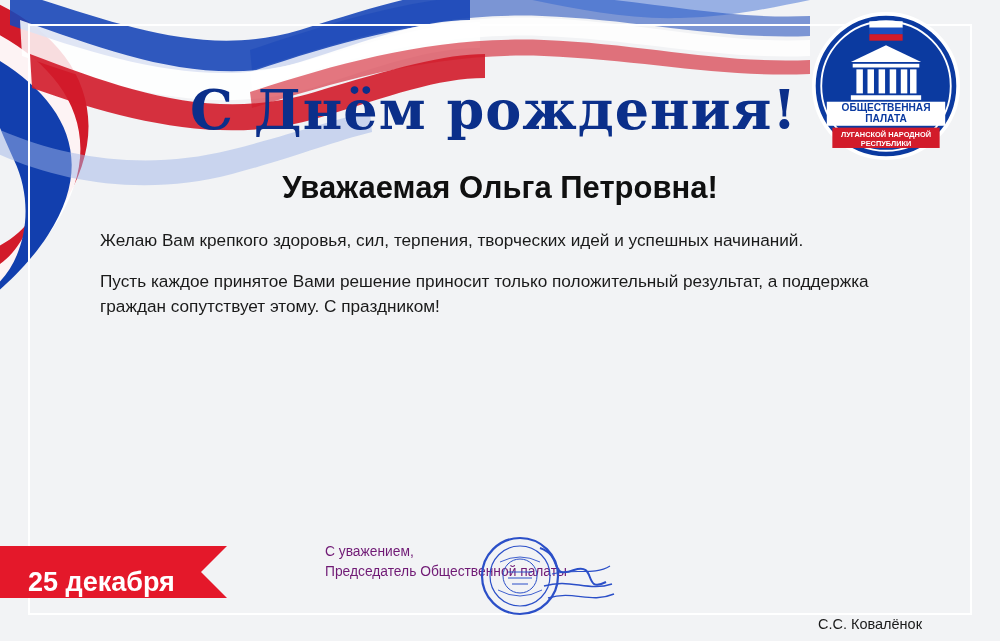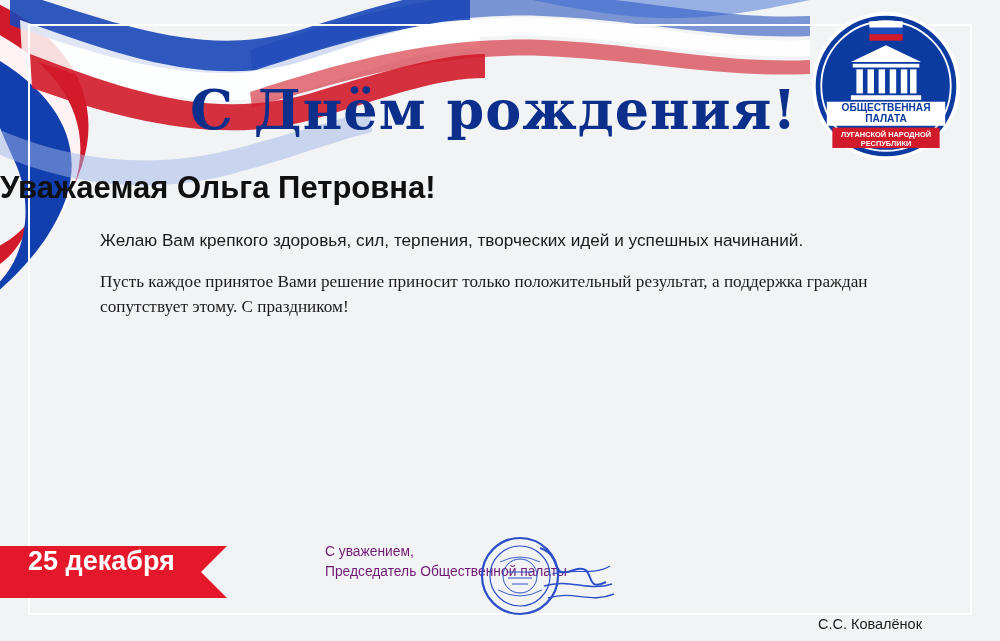--- a/index.html
+++ b/index.html
@@ -40,48 +40,48 @@
     font-family: "DejaVu Serif", serif;
     font-weight: 700;
     font-size: 54px;
     color: #0b2f8a;
     letter-spacing: 1px;
     white-space: nowrap;
   }
   .recipient {
     position: absolute;
     left: 0; right: 0; top: 170px;
-    text-align: left;
+    text-align: center;
     font-size: 31px;
     font-weight: bold;
     color: #101010;
   }
 
   
   .body-text {
     position: absolute;
     left: 100px; right: 90px; top: 228px;
     font-size: 17.2px;
     line-height: 25px;
     color: #1a1a1a;
   }
   .body-text p { margin-bottom: 20px; }
-  .body-text p:last-child { margin-bottom: 0; font-family: Liberation Serif, serif; }
+  .body-text p:last-child { margin-bottom: 0; }
 
   
   .date-banner {
     position: absolute;
     left: 0; top: 546px;
     height: 52px;
     background: #e4182a;
     color: #ffffff;
     font-size: 27px;
     font-weight: bold;
     display: flex;
-    align-items: flex-start;
+    align-items: flex-end;
     padding: 0 26px 0 28px;
     z-index: 6;
   }
   .date-banner .tail {
     position: absolute;
     right: -26px; top: 0;
     width: 0; height: 0;
     border-top: 26px solid #e4182a;
     border-bottom: 26px solid #e4182a;
     border-right: 26px solid transparent;

